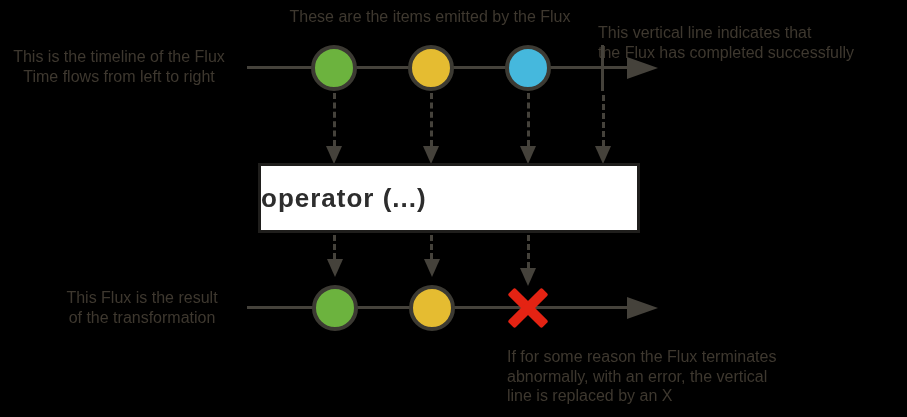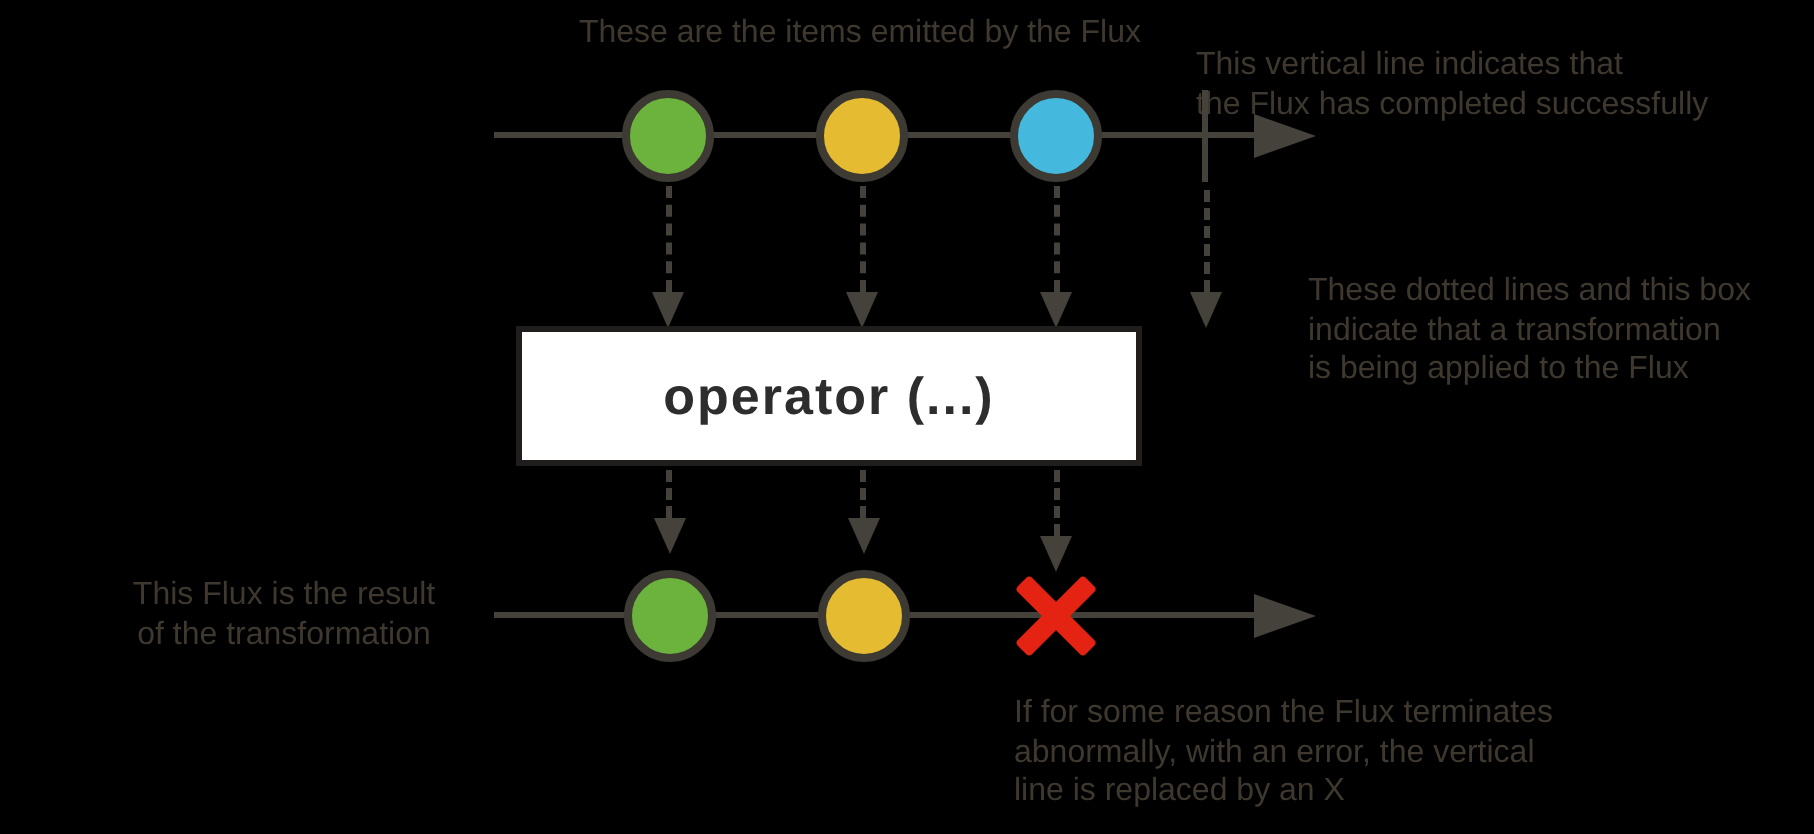--- a/index.html
+++ b/index.html
@@ -48,51 +48,50 @@
     border-top:18px solid var(--line);
   }
   .item{
     position:absolute;width:46px;height:46px;border-radius:50%;
     border:4px solid var(--circle-stroke);
   }
   .item.green{background:var(--item-green);}
   .item.yellow{background:var(--item-yellow);}
   .item.blue{background:var(--item-blue);}
   .operator-box{
-    position:absolute;left:258px;top:163px;width:313px;height:70px;
+    position:absolute;left:258px;top:163px;width:382px;height:70px;
     background:var(--operator-box-bg);
     border:3px solid var(--operator-box-border);
-    display:flex;align-items:center;justify-content:center;
+    display:flex;align-items:center;justify-content:flex-start;
   }
   .operator-box span{
     color:var(--operator-text);
     font-weight:bold;font-size:26px;letter-spacing:1px;
   }
   .error-x{position:absolute;left:504px;top:284px;width:48px;height:48px;}
   .error-x i{
     position:absolute;left:0;top:19px;width:48px;height:10px;
     background:var(--error-x);border-radius:2px;display:block;
   }
   .error-x i:first-child{transform:rotate(45deg);}
   .error-x i:last-child{transform:rotate(-45deg);}
 </style>
 </head>
 <body>
 
 <div class="canvas">
 
+  <div class="label center" style="left:8px;top:47px;width:222px;">This is the timeline of the Flux
+Time flows from left to right</div>
 
   <div class="label center" style="left:280px;top:7px;width:300px;">These are the items emitted by the Flux</div>
 
   <div class="label" style="left:598px;top:6px;width:305px;margin-top:17px;">This vertical line indicates that
 the Flux has completed successfully</div>
 
-  <div class="label" style="left:654px;top:136px;width:250px;">These dotted lines and this box
-indicate that a transformation
-is being applied to the Flux</div>
 
 
   <div class="label" style="left:507px;top:347px;width:320px;">If for some reason the Flux terminates
 abnormally, with an error, the vertical
 line is replaced by an X</div>
 
   <div class="label center" style="left:36px;top:288px;width:212px;">This Flux is the result
 of the transformation</div>
 
   <div class="h-line" style="left:247px;top:66px;width:380px;"></div>

